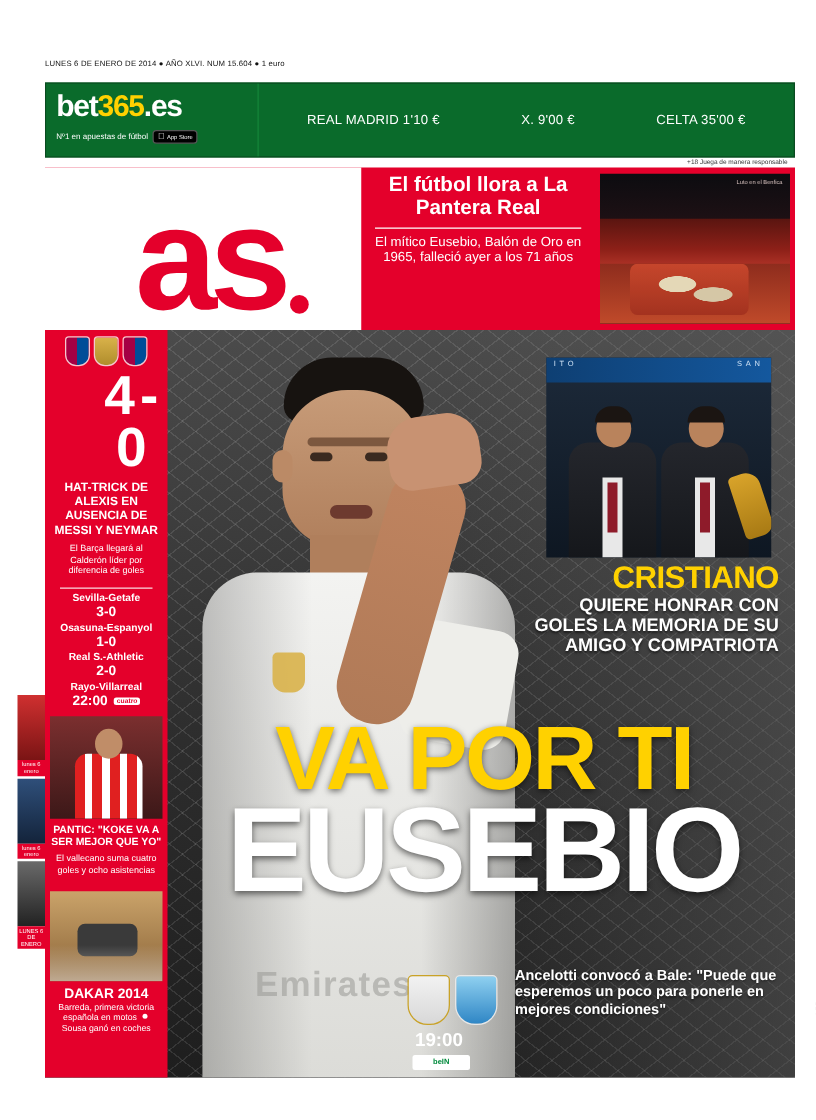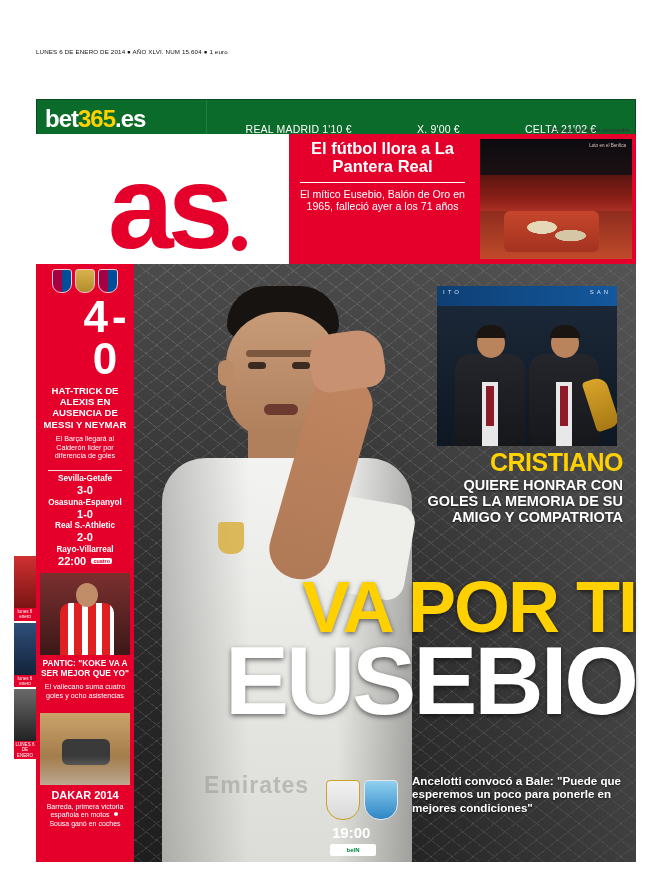--- a/index.html
+++ b/index.html
@@ -30,21 +30,20 @@
 
   
   .banner {
     position: absolute;
     left: 36px; top: 66px;
     width: 600px; height: 60px;
     background: #0a6b2b;
     border: 1px solid #0a4a20;
     display: flex;
     align-items: stretch;
-    margin-top: 33px;
   }
   .banner-left {
     width: 170px;
     background: #0a6b2b;
     border-right: 1px solid #14853a;
     padding: 7px 0 0 8px;
     position: relative;
   }
   .bet365 {
     font-size: 24px;
@@ -268,21 +267,21 @@
     position:absolute; left:202px; top:214px; width:86px; height:96px;
     background: #eeeeea; border-radius: 18px;
     transform: rotate(10deg);
   }
   .p-badge {
     position:absolute; left:96px; top:236px; width:26px; height:32px;
     background:#d9b24a; border-radius:4px 4px 10px 10px; opacity:.9;
   }
   .p-emirates {
     position:absolute; left:82px; top:486px; width:170px; height:30px;
-    color:#9a9a96; font-size:23px; font-weight:bold; letter-spacing:1px;
+    color:#9a9a96; font-size:28px; font-weight:bold; letter-spacing:1px;
     opacity:.55;
   }
 
   
   .leftcol {
     position: absolute;
     left: 36px; top: 264px;
     width: 98px; height: 598px;
     background: #e4002b;
     color: #ffffff;
@@ -401,21 +400,21 @@
     margin-top:3px; font-size: 14.5px; font-weight:bold; line-height:1.1;
     text-shadow: 0 1px 2px rgba(0,0,0,.6);
   }
 
   
   .headline {
     position:absolute; left: 138px; top: 576px; width: 498px;
     color:#ffd100;
     font-weight: bold;
     line-height: .88;
-    text-align: right;
+    text-align: center;
     letter-spacing: -2px;
     text-shadow: 0 2px 5px rgba(0,0,0,.55);
   }
   .hl1 { font-size: 72px; }
   .hl2 { font-size: 96px; color:#ffffff; letter-spacing:-3px; }
 
   
   .bottombar {
     position:absolute; left: 320px; top: 770px; width: 316px; height: 92px;
     color:#ffffff;
@@ -458,21 +457,21 @@
         <span>Nº1 en apuestas de fútbol</span>
         <span class="appstore">
           <span class="apple"></span>
           <span>App Store</span>
         </span>
       </div>
     </div>
     <div class="banner-odds">
       <div class="odd">REAL MADRID 1'10 €</div>
       <div class="odd">X. 9'00 €</div>
-      <div class="odd">CELTA 21'02 €</div>
+      <div class="odd">CELTA 35'00 €</div>
     </div>
   </div>
   <div class="banner-note">+18 Juega de manera responsable</div>
 
   <div class="masthead">
     <div class="as-white"></div>
     <div class="vertical-url">www.as.com</div>
 
     <div class="lead-block">
       <div class="lead-title">El fútbol llora a La Pantera Real</div>

